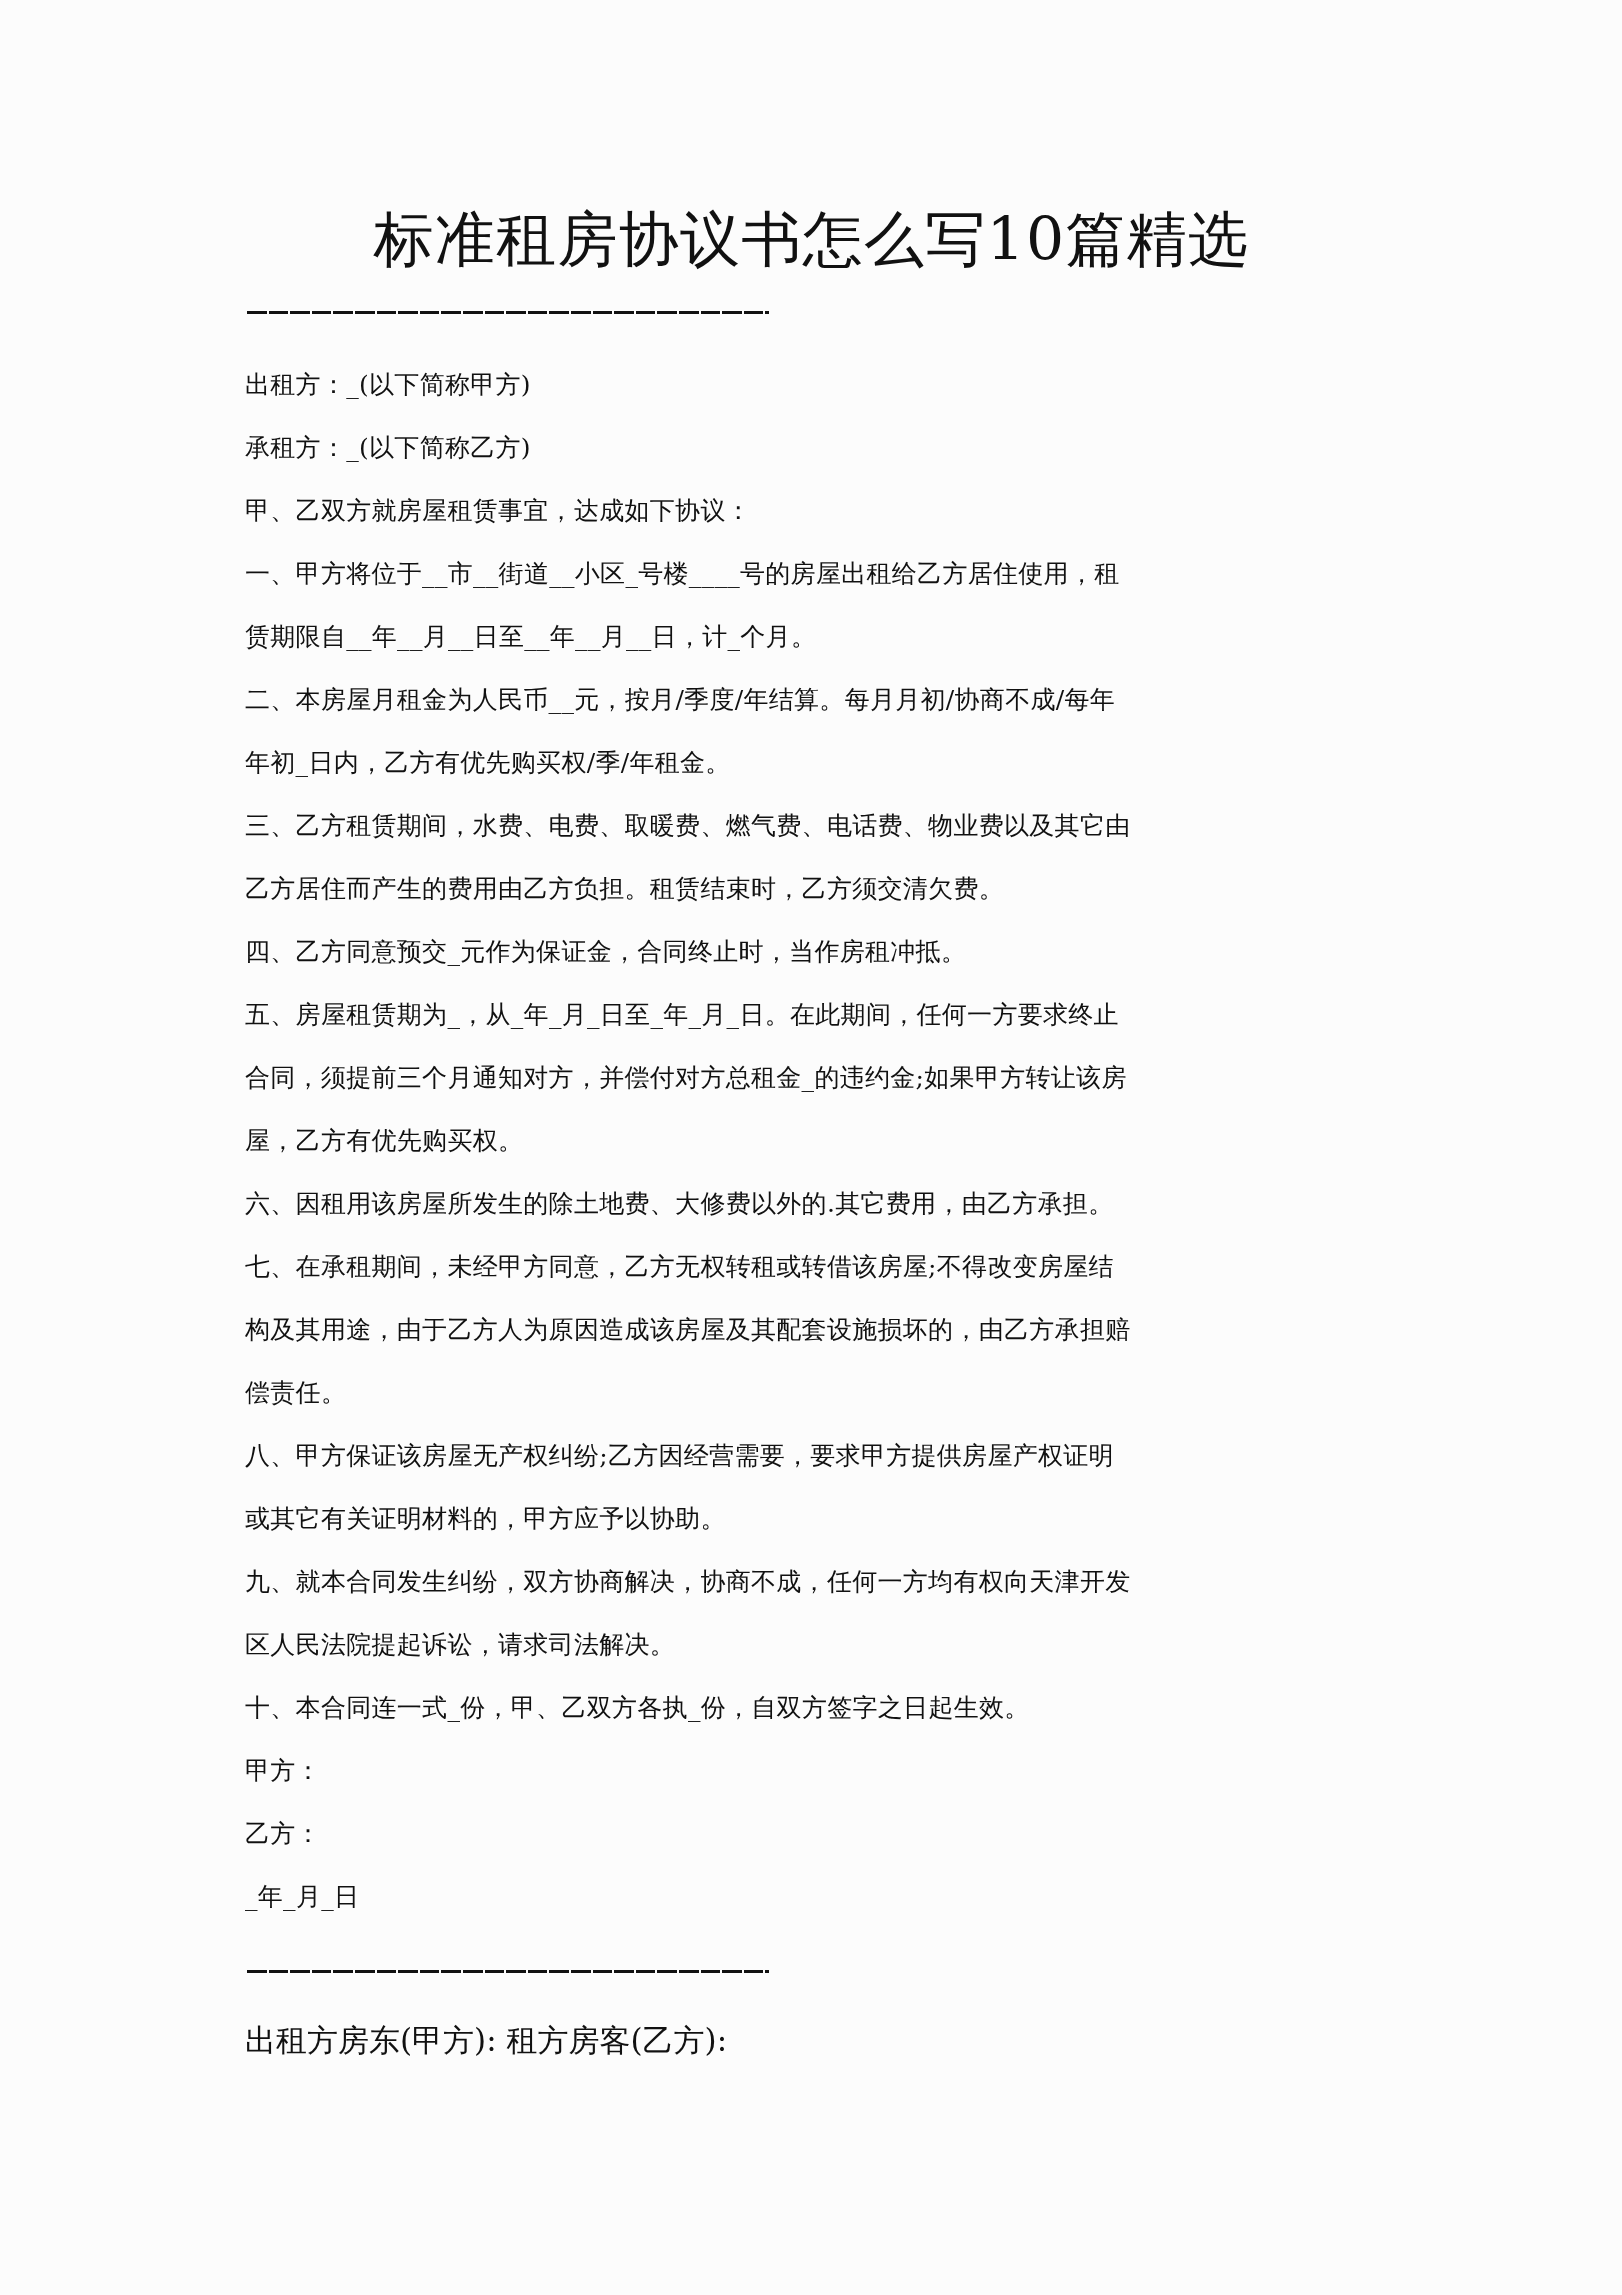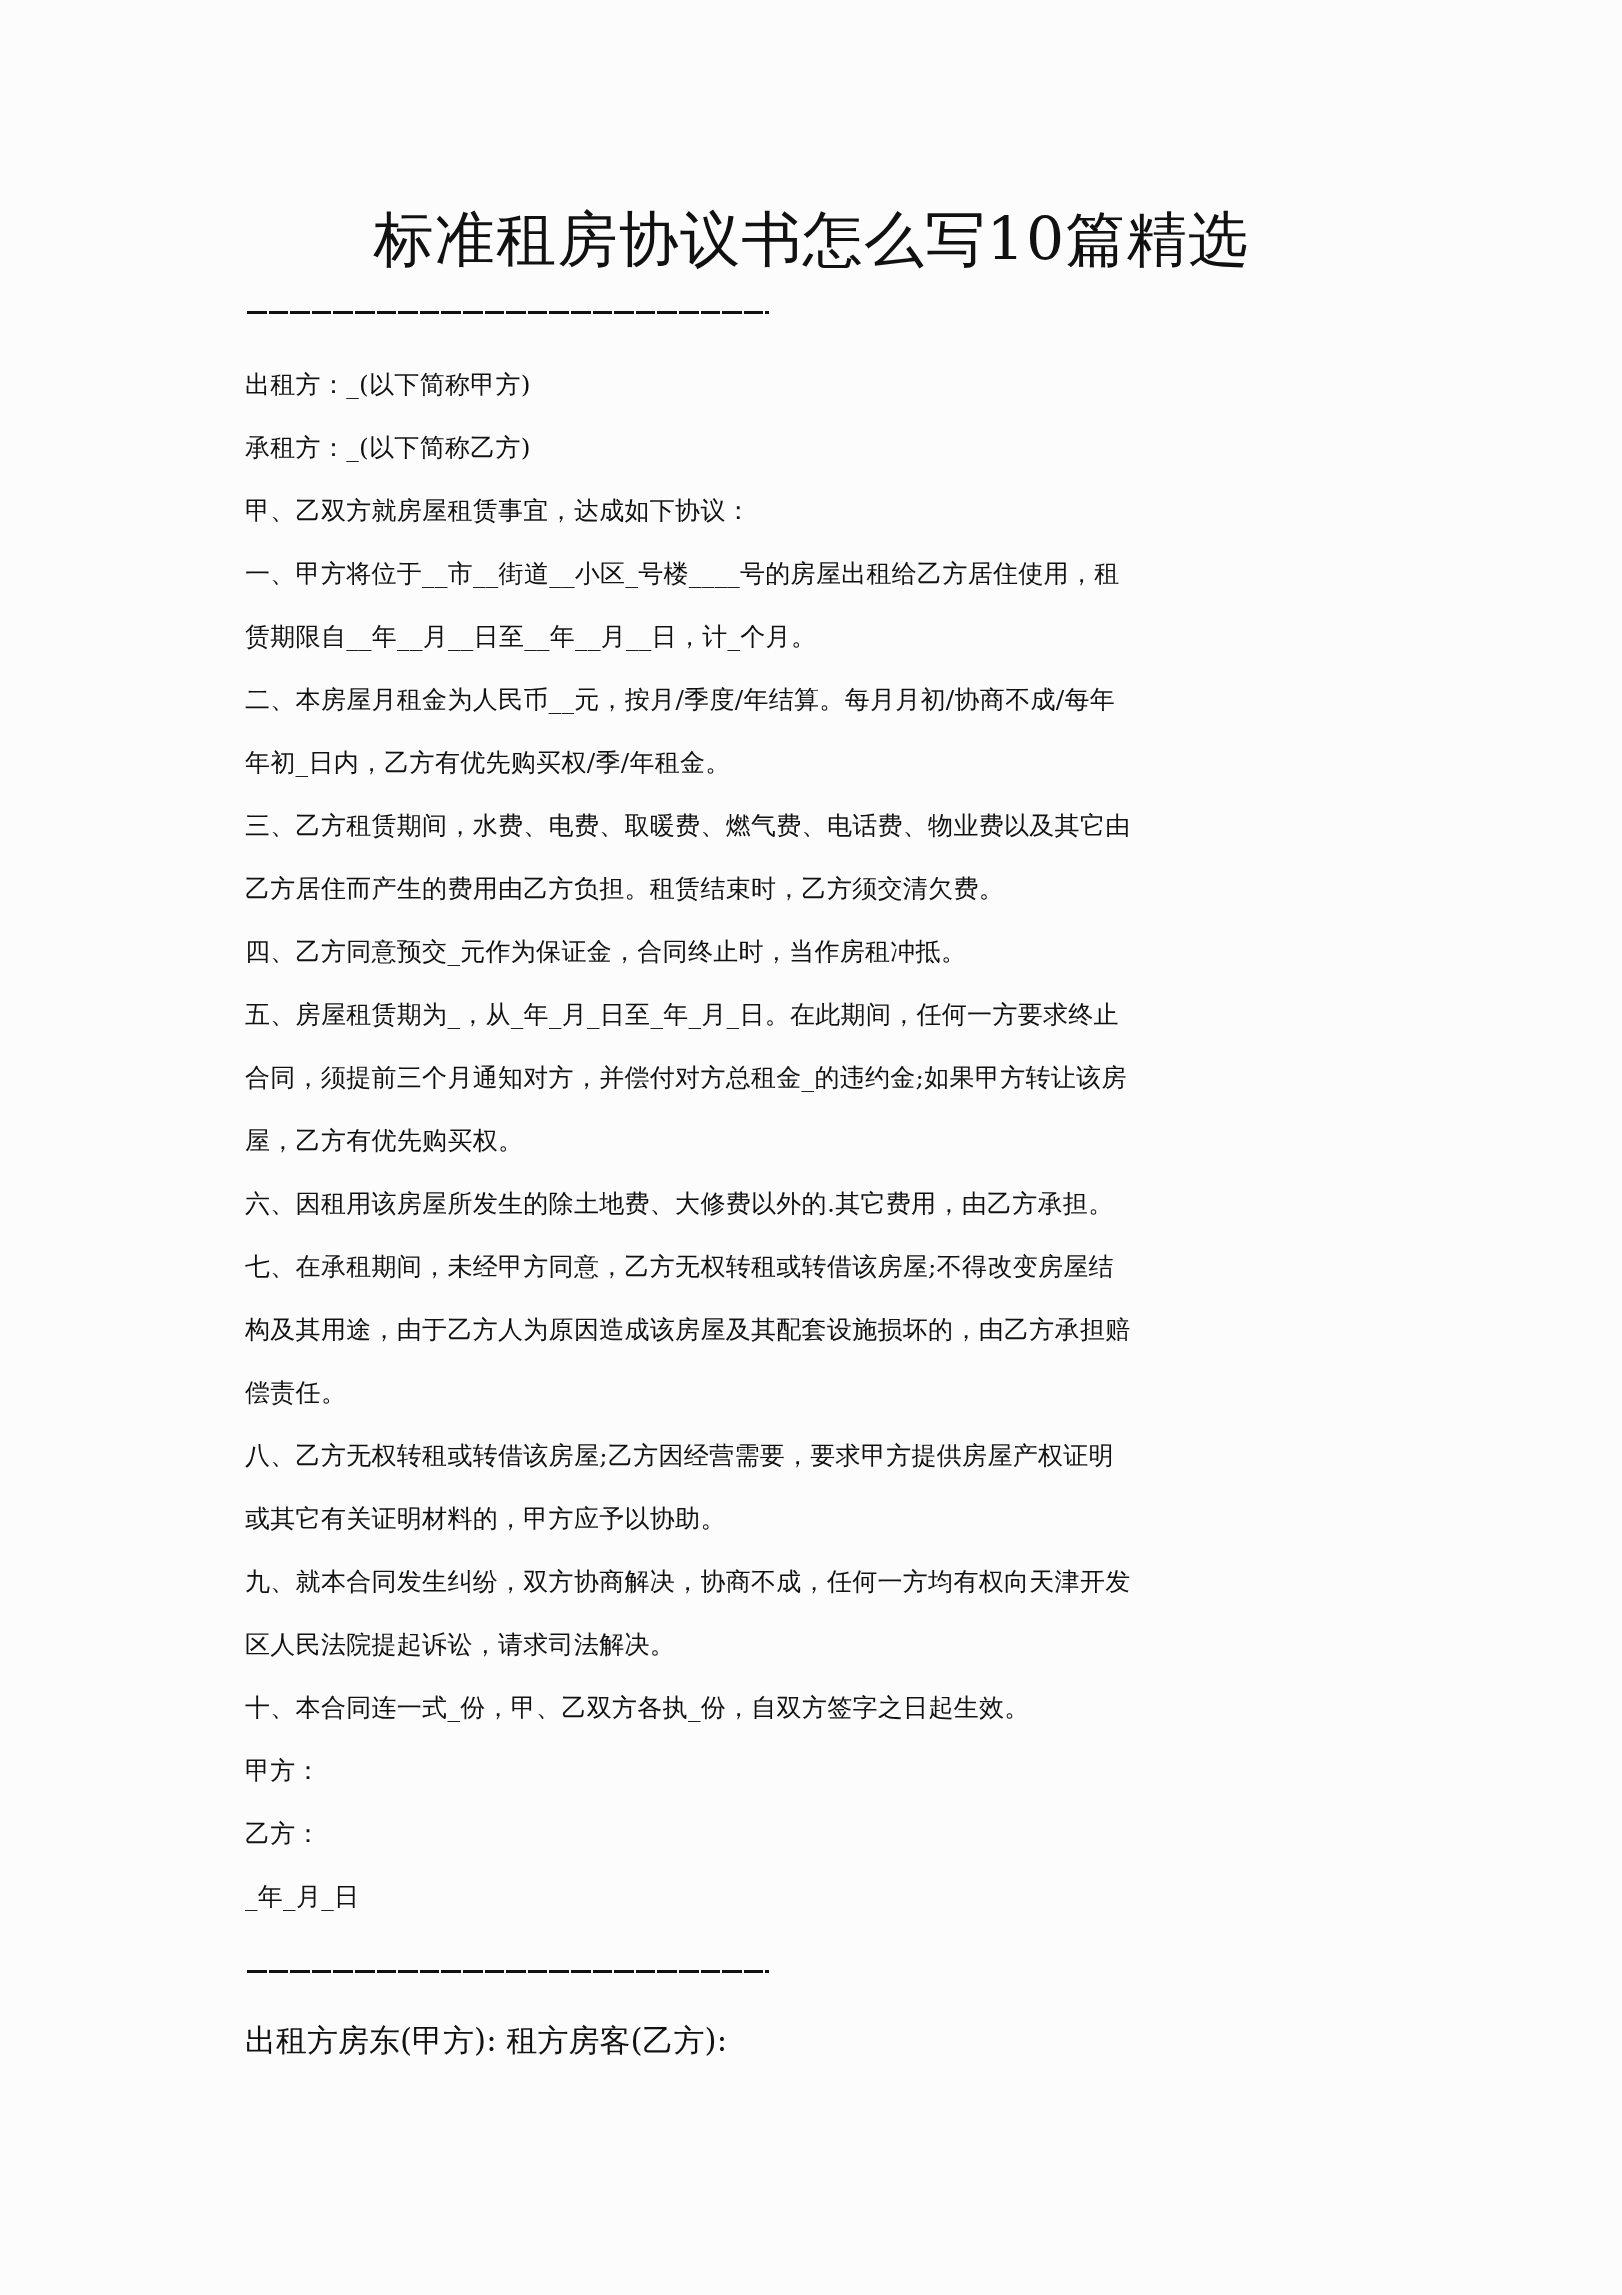--- a/index.html
+++ b/index.html
@@ -78,21 +78,21 @@
     <p class="line">三、乙方租赁期间，水费、电费、取暖费、燃气费、电话费、物业费以及其它由</p>
     <p class="line">乙方居住而产生的费用由乙方负担。租赁结束时，乙方须交清欠费。</p>
     <p class="line">四、乙方同意预交_元作为保证金，合同终止时，当作房租冲抵。</p>
     <p class="line">五、房屋租赁期为_，从_年_月_日至_年_月_日。在此期间，任何一方要求终止</p>
     <p class="line">合同，须提前三个月通知对方，并偿付对方总租金_的违约金;如果甲方转让该房</p>
     <p class="line">屋，乙方有优先购买权。</p>
     <p class="line">六、因租用该房屋所发生的除土地费、大修费以外的.其它费用，由乙方承担。</p>
     <p class="line">七、在承租期间，未经甲方同意，乙方无权转租或转借该房屋;不得改变房屋结</p>
     <p class="line">构及其用途，由于乙方人为原因造成该房屋及其配套设施损坏的，由乙方承担赔</p>
     <p class="line">偿责任。</p>
-    <p class="line">八、乙方无权转租或转借该房屋;乙方因经营需要，要求甲方提供房屋产权证明</p>
+    <p class="line">八、甲方保证该房屋无产权纠纷;乙方因经营需要，要求甲方提供房屋产权证明</p>
     <p class="line">或其它有关证明材料的，甲方应予以协助。</p>
     <p class="line">九、就本合同发生纠纷，双方协商解决，协商不成，任何一方均有权向天津开发</p>
     <p class="line">区人民法院提起诉讼，请求司法解决。</p>
     <p class="line">十、本合同连一式_份，甲、乙双方各执_份，自双方签字之日起生效。</p>
     <p class="line">甲方：</p>
     <p class="line">乙方：</p>
     <p class="line">_年_月_日</p>
   </div>
 
   <div class="rule bottom"></div>

